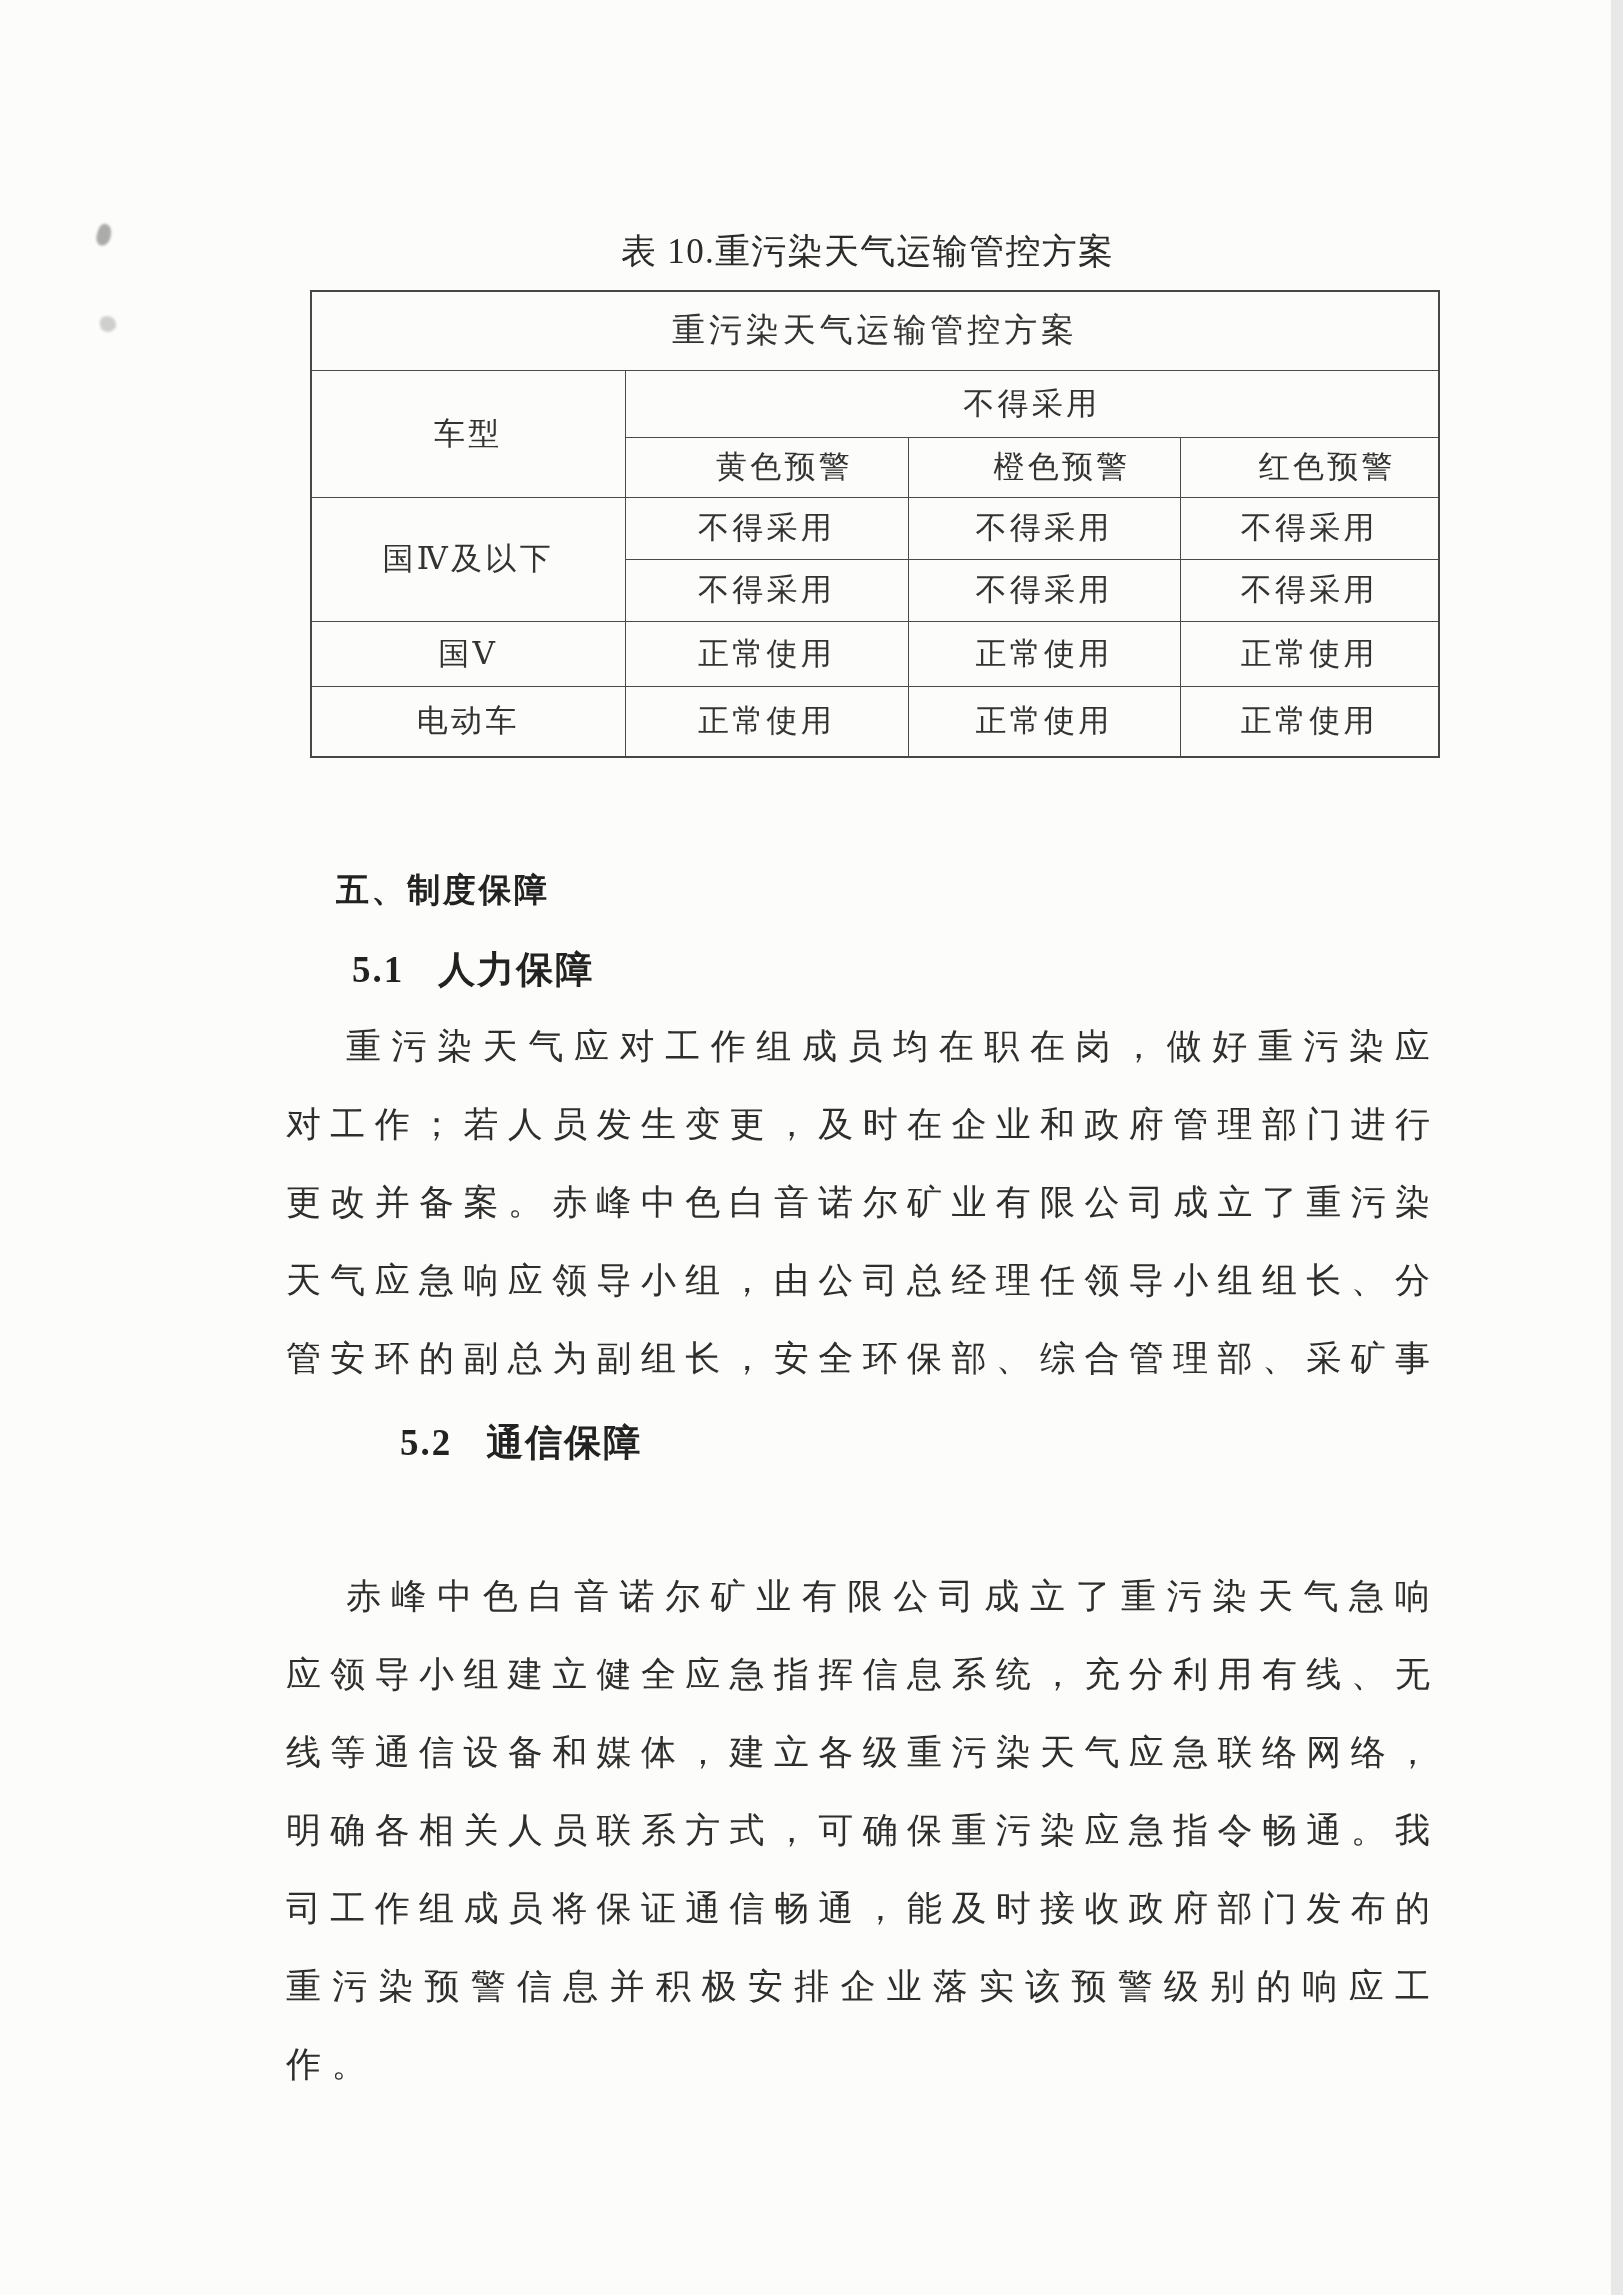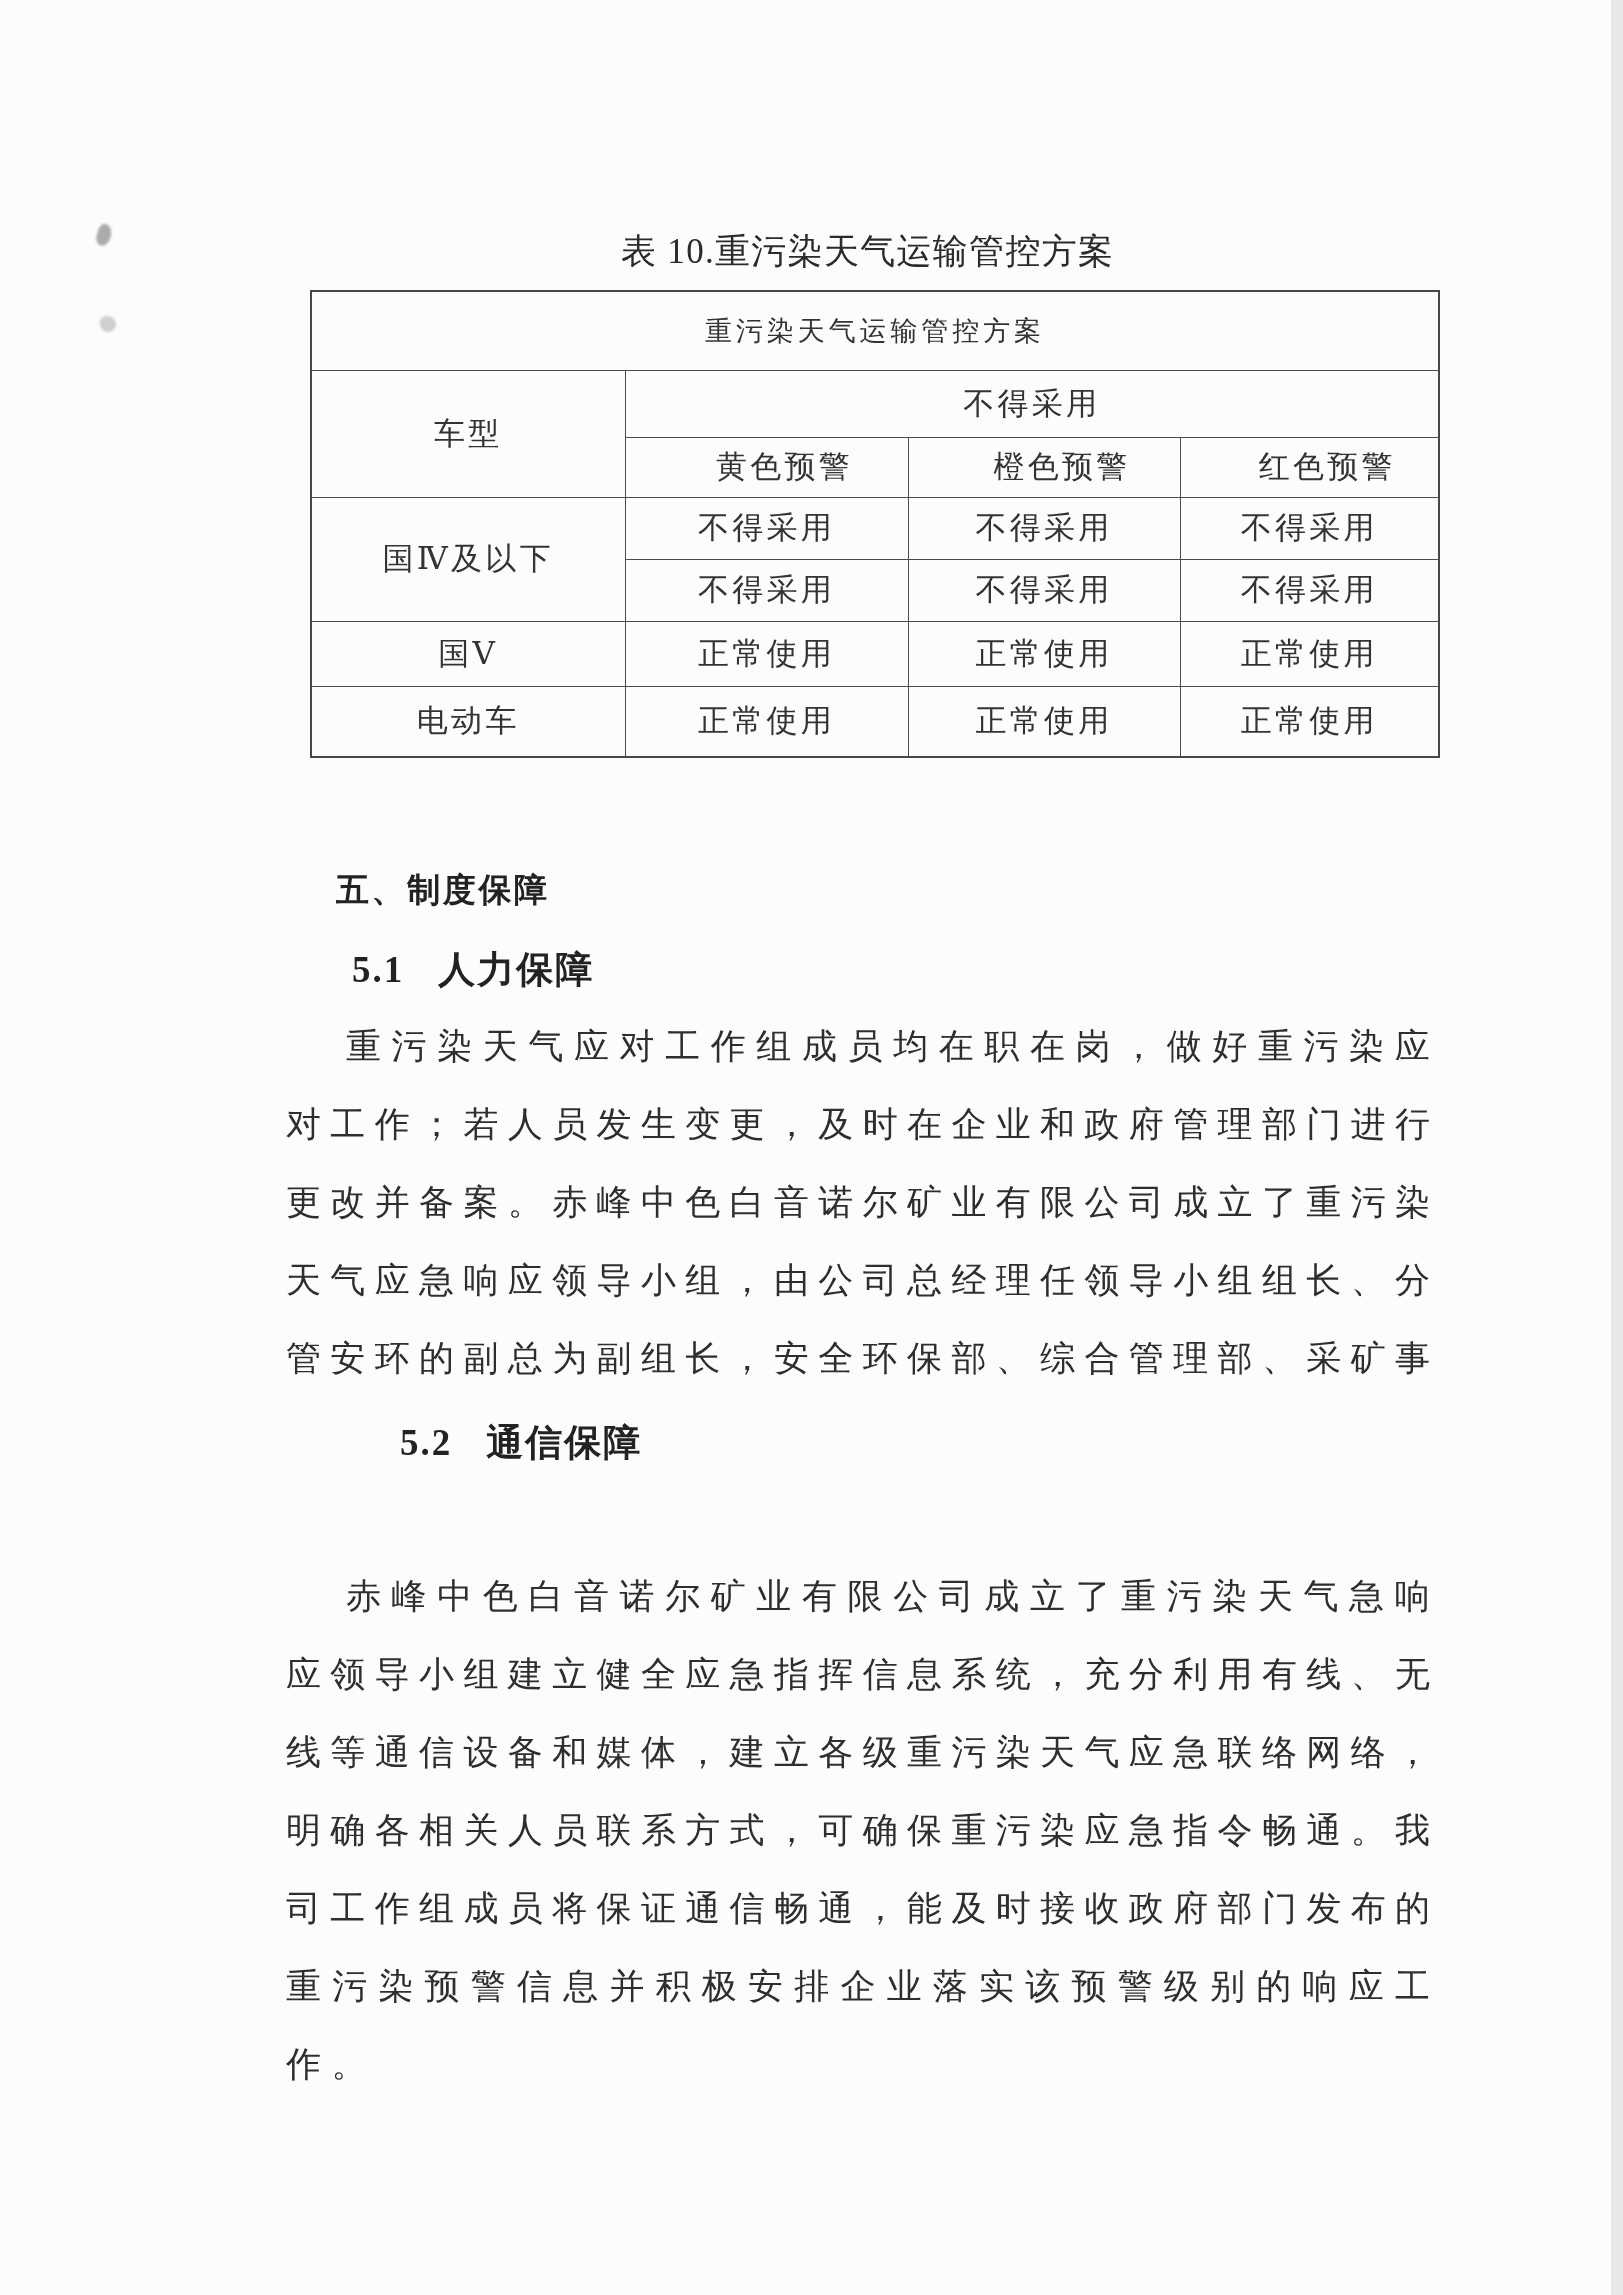--- a/index.html
+++ b/index.html
@@ -38,21 +38,21 @@
     font-size: 31px;
     color: #333;
   }
   table.control td {
     border: 1.3px solid #4a4a4a;
     text-align: center;
     vertical-align: middle;
     letter-spacing: 3.3px;
     overflow: hidden;
   }
-  tr.r-title  td { height: 79px; font-size: 27px; letter-spacing: 3.9px; }
+  tr.r-title  td { height: 79px; font-size: 33px; letter-spacing: 3.9px; }
   tr.r-head1  td { height: 67px; }
   tr.r-head2  td { height: 60px; padding-left: 36px;  }
   tr.r-body1  td { height: 62px;  }
   tr.r-body2  td { height: 62px;  }
   tr.r-body3  td { height: 65px; }
   tr.r-body4  td { height: 71px; }
 
   .h-main {
     position: absolute;
     left: 336px; top: 868px;

